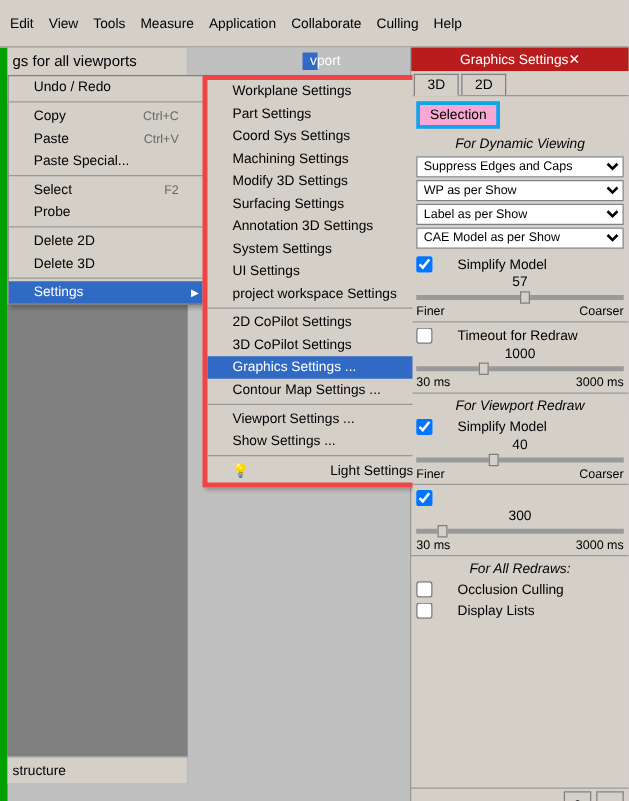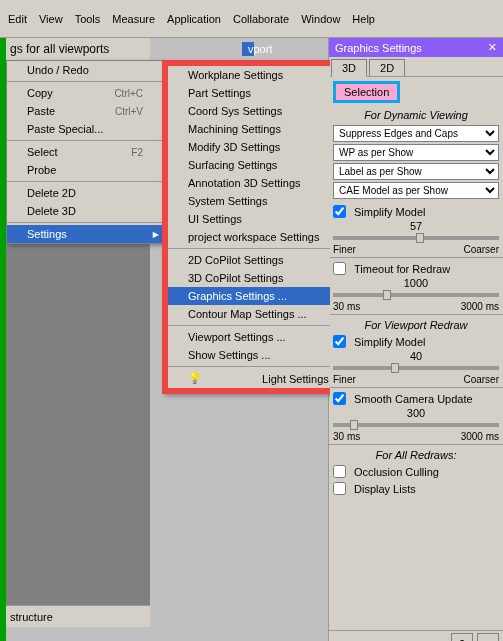--- a/index.html
+++ b/index.html
@@ -55,21 +55,21 @@
       z-index: 100;
     }
 
     
     .submenu {
       position: absolute;
       left: 170px;
       top: 220px;
       width: 200px;
       background: #d4d0c8;
-      border: 6px solid #ef4444;
+      border: 4px solid #ef4444;
       box-shadow: 2px 2px 4px rgba(0,0,0,0.3);
       z-index: 101;
     }
 
     .menu-item {
       padding: 3px 20px;
       cursor: pointer;
       white-space: nowrap;
       display: flex;
       align-items: center;
@@ -102,27 +102,27 @@
       right: 0;
       top: 0;
       width: 175px;
       height: 100%;
       background: #d4d0c8;
       border-left: 1px solid #999;
       z-index: 50;
     }
 
     .panel-titlebar {
-      background: #8b5cf6;
+      background: #b91c1c;
       color: white;
       padding: 3px 6px;
       font-size: 11px;
       display: flex;
       align-items: center;
-      justify-content: space-between;
+      justify-content: center;
     }
     .panel-close {
       cursor: pointer;
       font-size: 11px;
       color: white;
     }
 
     
     .panel-tabs {
       display: flex;
@@ -165,21 +165,21 @@
       font-size: 11px;
       text-align: center;
       font-style: italic;
     }
 
     
     .checkbox-row {
       display: flex;
       align-items: center;
       padding: 2px 4px;
-      gap: 8px;
+      gap: 20px;
     }
 
     
     .slider-section {
       padding: 0 4px;
     }
     .slider-value {
       text-align: center;
       font-size: 11px;
     }
@@ -330,21 +330,21 @@
 </head>
 <body>
 
 <div class="menubar">
   <span class="menubar-item">Edit</span>
   <span class="menubar-item">View</span>
   <span class="menubar-item">Tools</span>
   <span class="menubar-item">Measure</span>
   <span class="menubar-item">Application</span>
   <span class="menubar-item">Collaborate</span>
-  <span class="menubar-item">Window</span>
+  <span class="menubar-item">Culling</span>
   <span class="menubar-item">Help</span>
 </div>
 
 <div class="main-area">
 
   <div class="left-panel">
     <div class="green-strip"></div>
 
     <div class="vport-label" style="position:absolute;left:242px;top:4px;z-index:10;">
       <span>vport</span>
@@ -561,21 +561,20 @@
         <div class="slider-labels">
           <span>Finer</span>
           <span>Coarser</span>
         </div>
       </div>
 
       <div class="divider-line"></div>
 
       <div class="checkbox-row">
         <input type="checkbox" checked="" style="">
-        <span>Smooth Camera Update</span>
       </div>
       <div class="slider-section">
         <div class="slider-value">300</div>
         <div class="slider-bar">
           <div class="slider-thumb" style="left:10%;"></div>
         </div>
         <div class="slider-labels">
           <span>30 ms</span>
           <span>3000 ms</span>
         </div>

